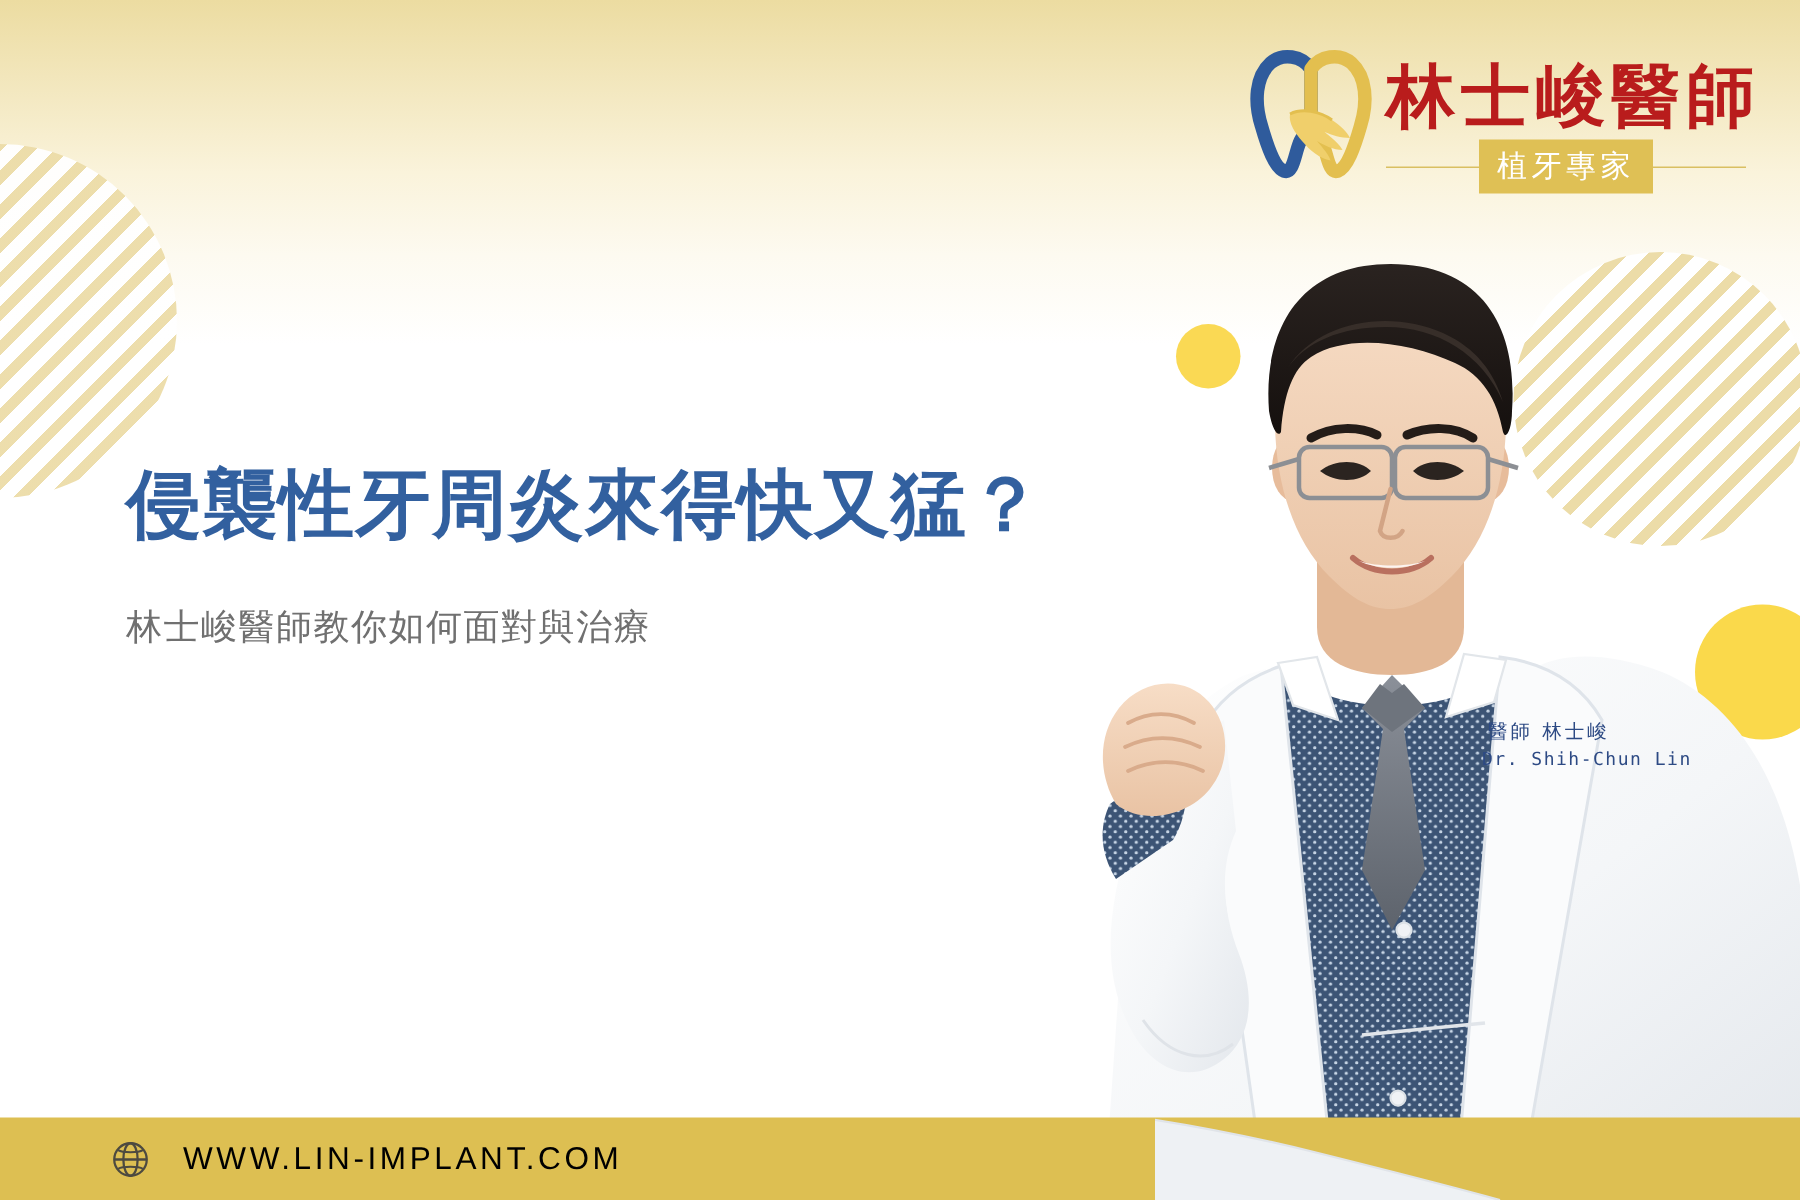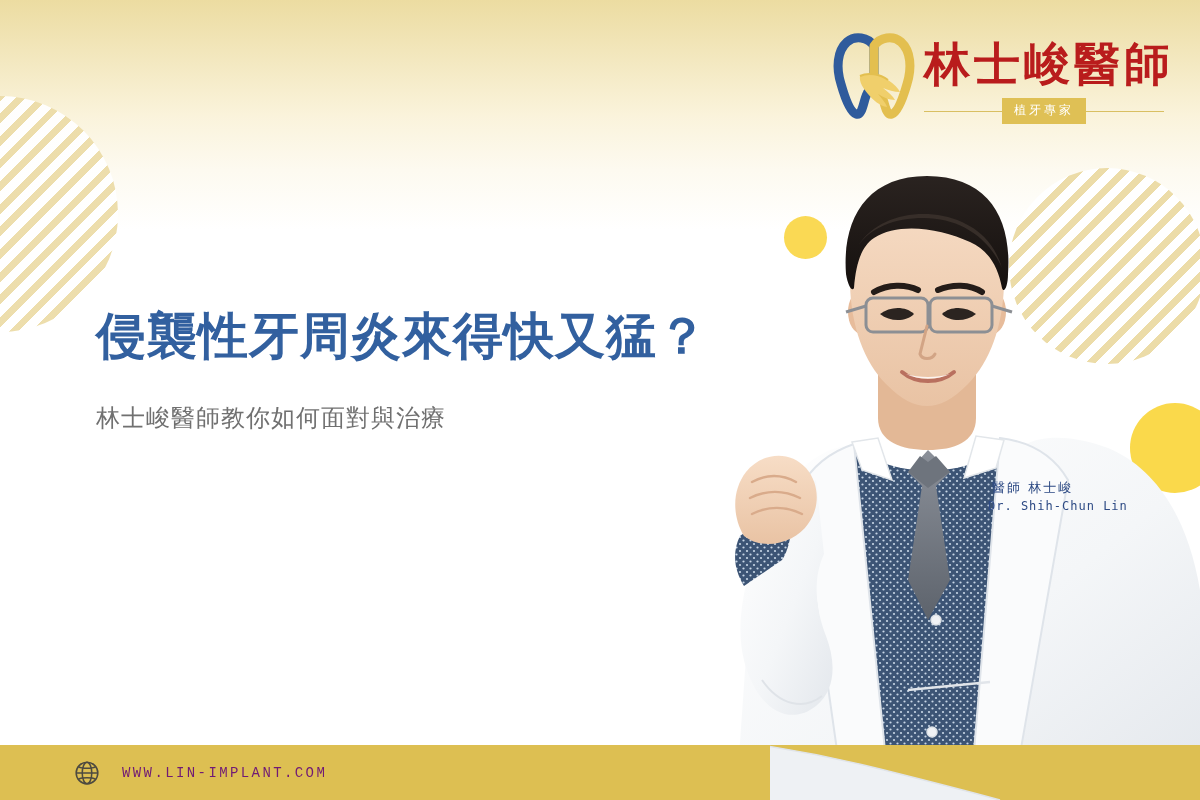--- a/index.html
+++ b/index.html
@@ -42,27 +42,27 @@
   .logo-mark{ position:absolute; left:0; top:2px; width:92px; height:92px; }
   .logo-text{
     position:absolute; left:96px; top:6px;
     font-family:"DejaVu Sans","Liberation Sans",sans-serif;
     font-size:46px; font-weight:700; color:#b91c1c; letter-spacing:4px;
     white-space:nowrap;
   }
   .logo-badge-row{ position:absolute; left:96px; top:66px; width:240px; height:34px; display:flex; align-items:center; }
   .badge-line{ flex:1 1 auto; height:1px; background:#d9bf62; }
   .badge-chip{
-    background:#dfc055; color:#ffffff; font-size:12px; letter-spacing:3px;
+    background:#dfc055; color:#ffffff; font-size:20px; letter-spacing:3px;
     padding:4px 12px 5px; white-space:nowrap; font-weight:500;
     font-family:"DejaVu Sans","Liberation Sans",sans-serif;
   }
 
   
-  .headline{ position:absolute; left:84px; top:306px; width:740px;margin-left:12px; }
+  .headline{ position:absolute; left:84px; top:306px; width:740px; }
   .headline h1{
     font-family:"DejaVu Sans","Liberation Sans",sans-serif;
     font-size:50px; line-height:60px; font-weight:700; color:#32609f; letter-spacing:1px;
     white-space:nowrap;
   }
   .headline h2{
     margin-top:34px;
     font-family:"DejaVu Sans","Liberation Sans",sans-serif;
     font-size:24px; line-height:36px; font-weight:400; color:#707070; letter-spacing:1px;
     white-space:nowrap;
@@ -73,22 +73,22 @@
   .doc-svg{ position:absolute; inset:0; }
 
   
   .footer{
     position:absolute; left:0; top:745px; width:1200px; height:55px;
     background:#ddbf52; display:flex; align-items:center;
   }
   .footer-inner{ display:flex; align-items:center; gap:22px; padding-left:74px; }
   .globe{ width:26px; height:26px; display:block; }
   .footer-url{
-    font-family:Liberation Mono, monospace;
-    font-size:14px; letter-spacing:2.4px; color:#701a75; font-weight:400; white-space:nowrap;
+    font-family:Liberation Sans, sans-serif;
+    font-size:21px; letter-spacing:2.4px; color:#000000; font-weight:400; white-space:nowrap;
   }
   .footer-coat{ position:absolute; left:770px; top:0; width:300px; height:55px; }
 </style>
 </head>
 <body>
 
 <div id="stage">
 
   <div class="bg-gradient"></div>
 

